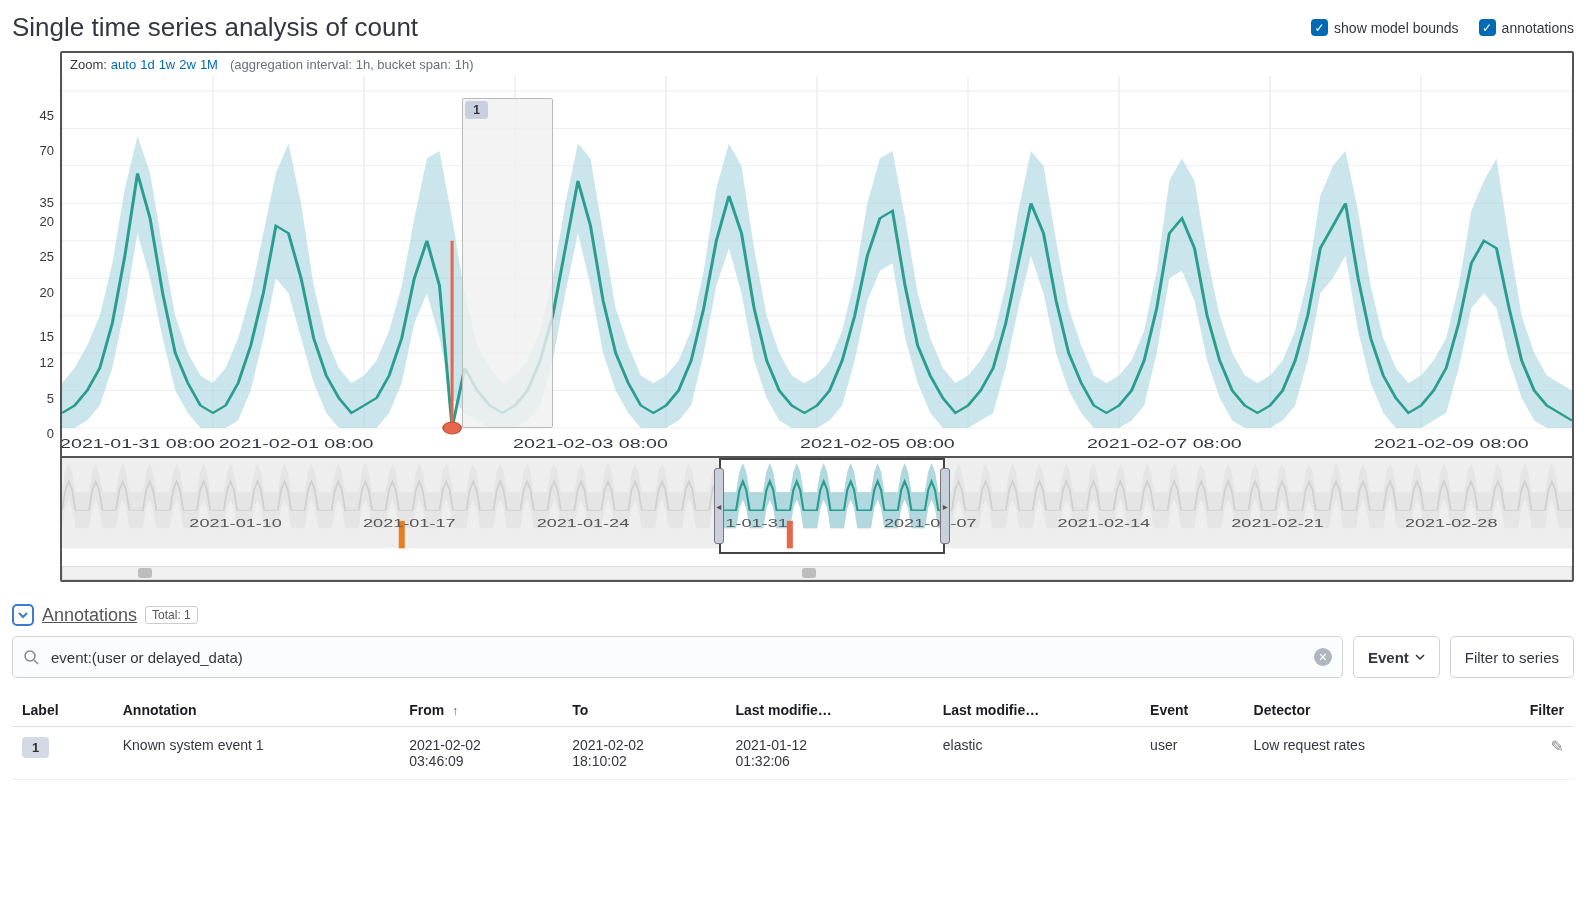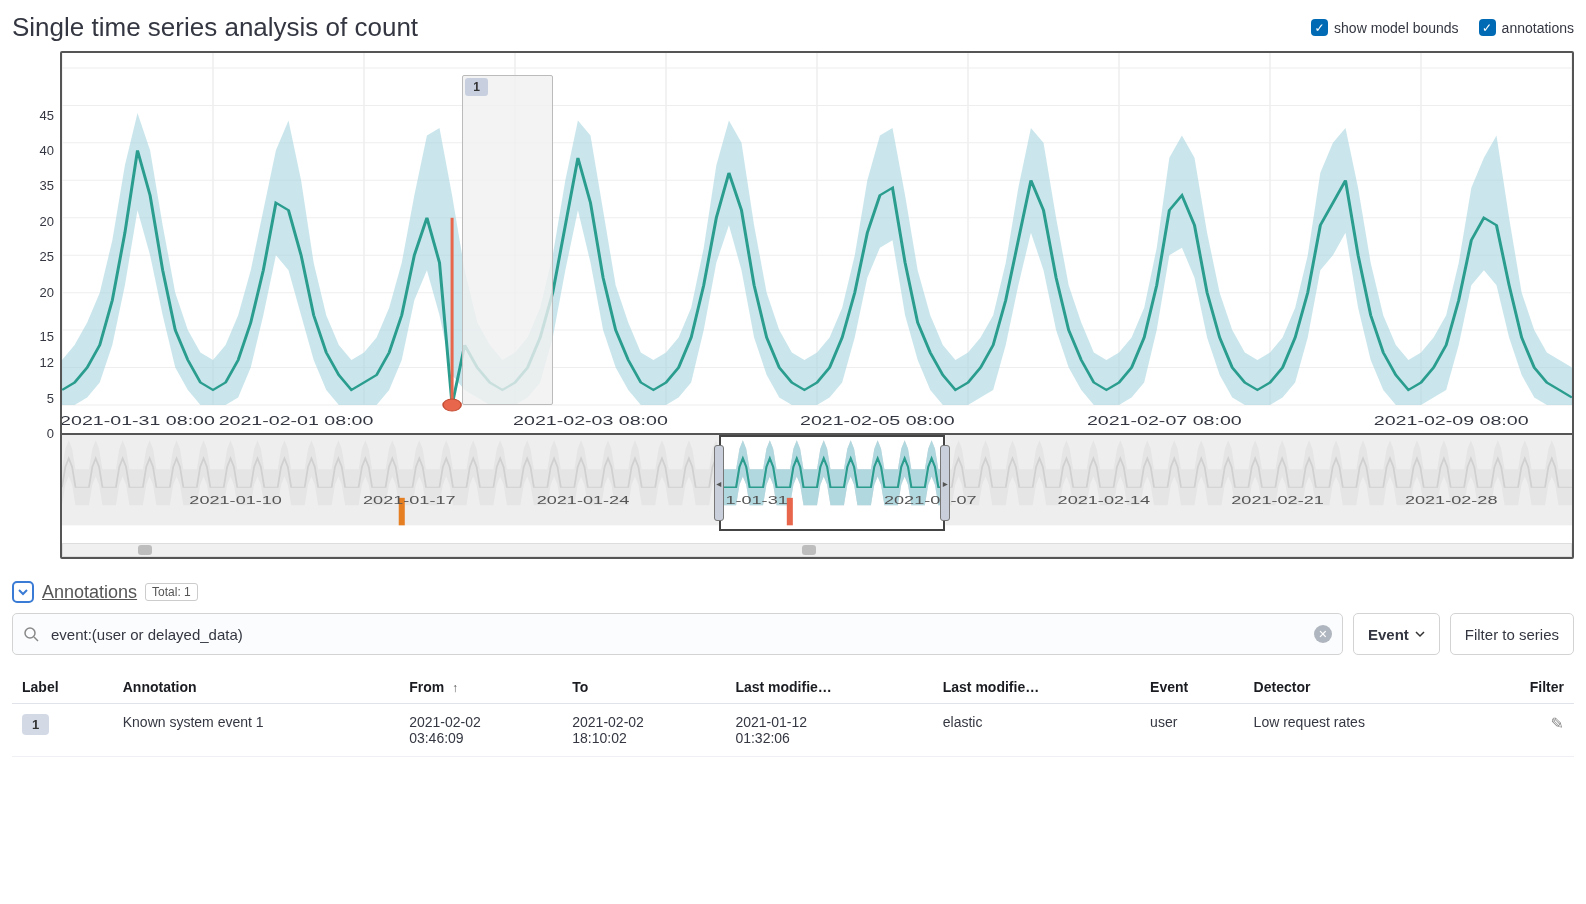--- a/index.html
+++ b/index.html
@@ -267,25 +267,34 @@
 
 <div class="chart-outer">
   <div class="y-axis" id="y-axis">
       <span class="y-tick" style="top: 382px;">0</span>
       <span class="y-tick" style="top: 346.681px;">5</span>
       <span class="y-tick" style="top: 311.362px;">12</span>
       <span class="y-tick" style="top: 285px;">15</span>
       <span class="y-tick" style="top: 240.723px;">20</span>
       <span class="y-tick" style="top: 205.404px;">25</span>
       <span class="y-tick" style="top: 170.085px;">20</span>
-      <span class="y-tick" style="top: 134px;">35</span>
-      <span class="y-tick" style="top: 99.4468px;">40</span>
+      <span class="y-tick" style="top: 151px;">35</span>
+      <span class="y-tick" style="top: 99.4468px;">70</span>
       <span class="y-tick" style="top: 64.1277px;">45</span>
     </div>
   <div class="chart-frame">
+    <div class="zoom-row">
+      <span>Zoom:</span>
+      <span class="zoom-link">auto</span>
+      <span class="zoom-link">1d</span>
+      <span class="zoom-link">1w</span>
+      <span class="zoom-link">2w</span>
+      <span class="zoom-link">1M</span>
+      <span class="zoom-info">(aggregation interval: 1h, bucket span: 1h)</span>
+    </div>
     <div class="main-chart" id="main-chart">
         <svg viewBox="0 0 1000 380" preserveAspectRatio="none">
           <line class="grid-line" x1="0" y1="0" x2="0" y2="352"></line>
           <line class="grid-line" x1="100" y1="0" x2="100" y2="352"></line>
           <line class="grid-line" x1="200" y1="0" x2="200" y2="352"></line>
           <line class="grid-line" x1="300" y1="0" x2="300" y2="352"></line>
           <line class="grid-line" x1="400" y1="0" x2="400" y2="352"></line>
           <line class="grid-line" x1="500" y1="0" x2="500" y2="352"></line>
           <line class="grid-line" x1="600" y1="0" x2="600" y2="352"></line>
           <line class="grid-line" x1="700" y1="0" x2="700" y2="352"></line>

